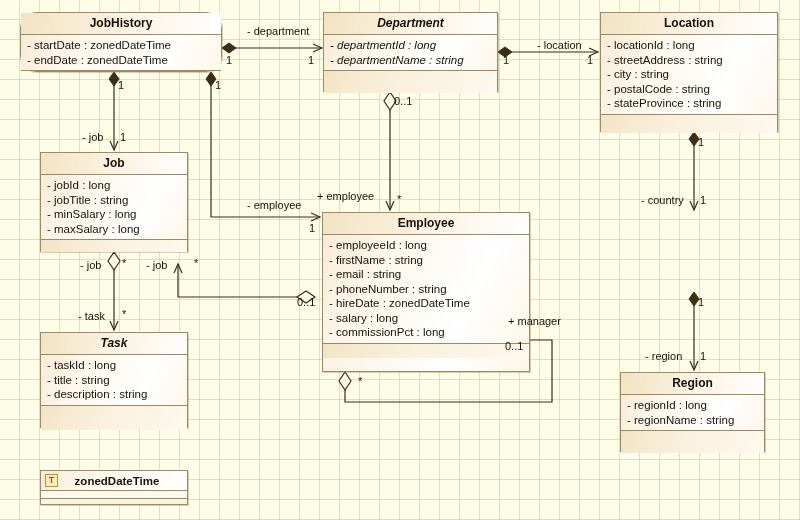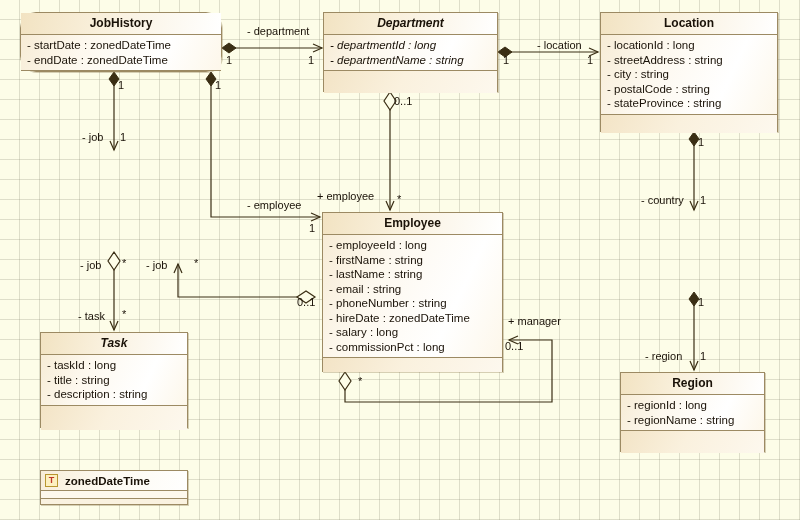--- a/index.html
+++ b/index.html
@@ -145,27 +145,36 @@
     <div class="uattrs">
       <div>- locationId : long</div>
       <div>- streetAddress : string</div>
       <div>- city : string</div>
       <div>- postalCode : string</div>
       <div>- stateProvince : string</div>
     </div>
     <div class="uops" style="height:18px;"></div>
   </div>
 
-
-  <div class="uclass" style="left:322px;top:212px;width:181px;height:160px;">
+  <div class="uclass" style="left:40px;top:152px;width:148px;height:100px;">
+    <div class="uhead">Job</div>
+    <div class="uattrs">
+      <div>- jobId : long</div>
+      <div>- jobTitle : string</div>
+      <div>- minSalary : long</div>
+      <div>- maxSalary : long</div>
+    </div>
+    <div class="uops" style="height:12px;"></div>
+  </div>
+
+  <div class="uclass" style="left:322px;top:212px;width:208px;height:160px;">
     <div class="uhead">Employee</div>
     <div class="uattrs">
       <div>- employeeId : long</div>
       <div>- firstName : string</div>
-      <div>- lastName : string</div>
       <div>- email : string</div>
       <div>- phoneNumber : string</div>
       <div>- hireDate : zonedDateTime</div>
       <div>- salary : long</div>
       <div>- commissionPct : long</div>
     </div>
     <div class="uops" style="height:14px;"></div>
   </div>
 
 
@@ -184,21 +193,21 @@
       <div>- taskId : long</div>
       <div>- title : string</div>
       <div>- description : string</div>
     </div>
     <div class="uops" style="height:24px;"></div>
   </div>
 
   <div class="tbox" style="left:40px;top:470px;width:148px;height:35px;">
     <div class="trow">
       <div class="tbadge">T</div>
-      <div class="tname" style="flex:1;margin-right:18px;">zonedDateTime</div>
+      <div class="tname" style="flex:1;text-align:center;margin-right:18px;">zonedDateTime</div>
     </div>
     <div class="tfill"></div>
     <div class="tfoot"></div>
   </div>
 
   <div class="lbl" style="left:247px;top:25px;">- department</div>
   <div class="lbl mult" style="left:226px;top:54px;">1</div>
   <div class="lbl mult" style="left:308px;top:54px;">1</div>
   <div class="lbl" style="left:537px;top:39px;">- location</div>
   <div class="lbl mult" style="left:503px;top:54px;">1</div>

